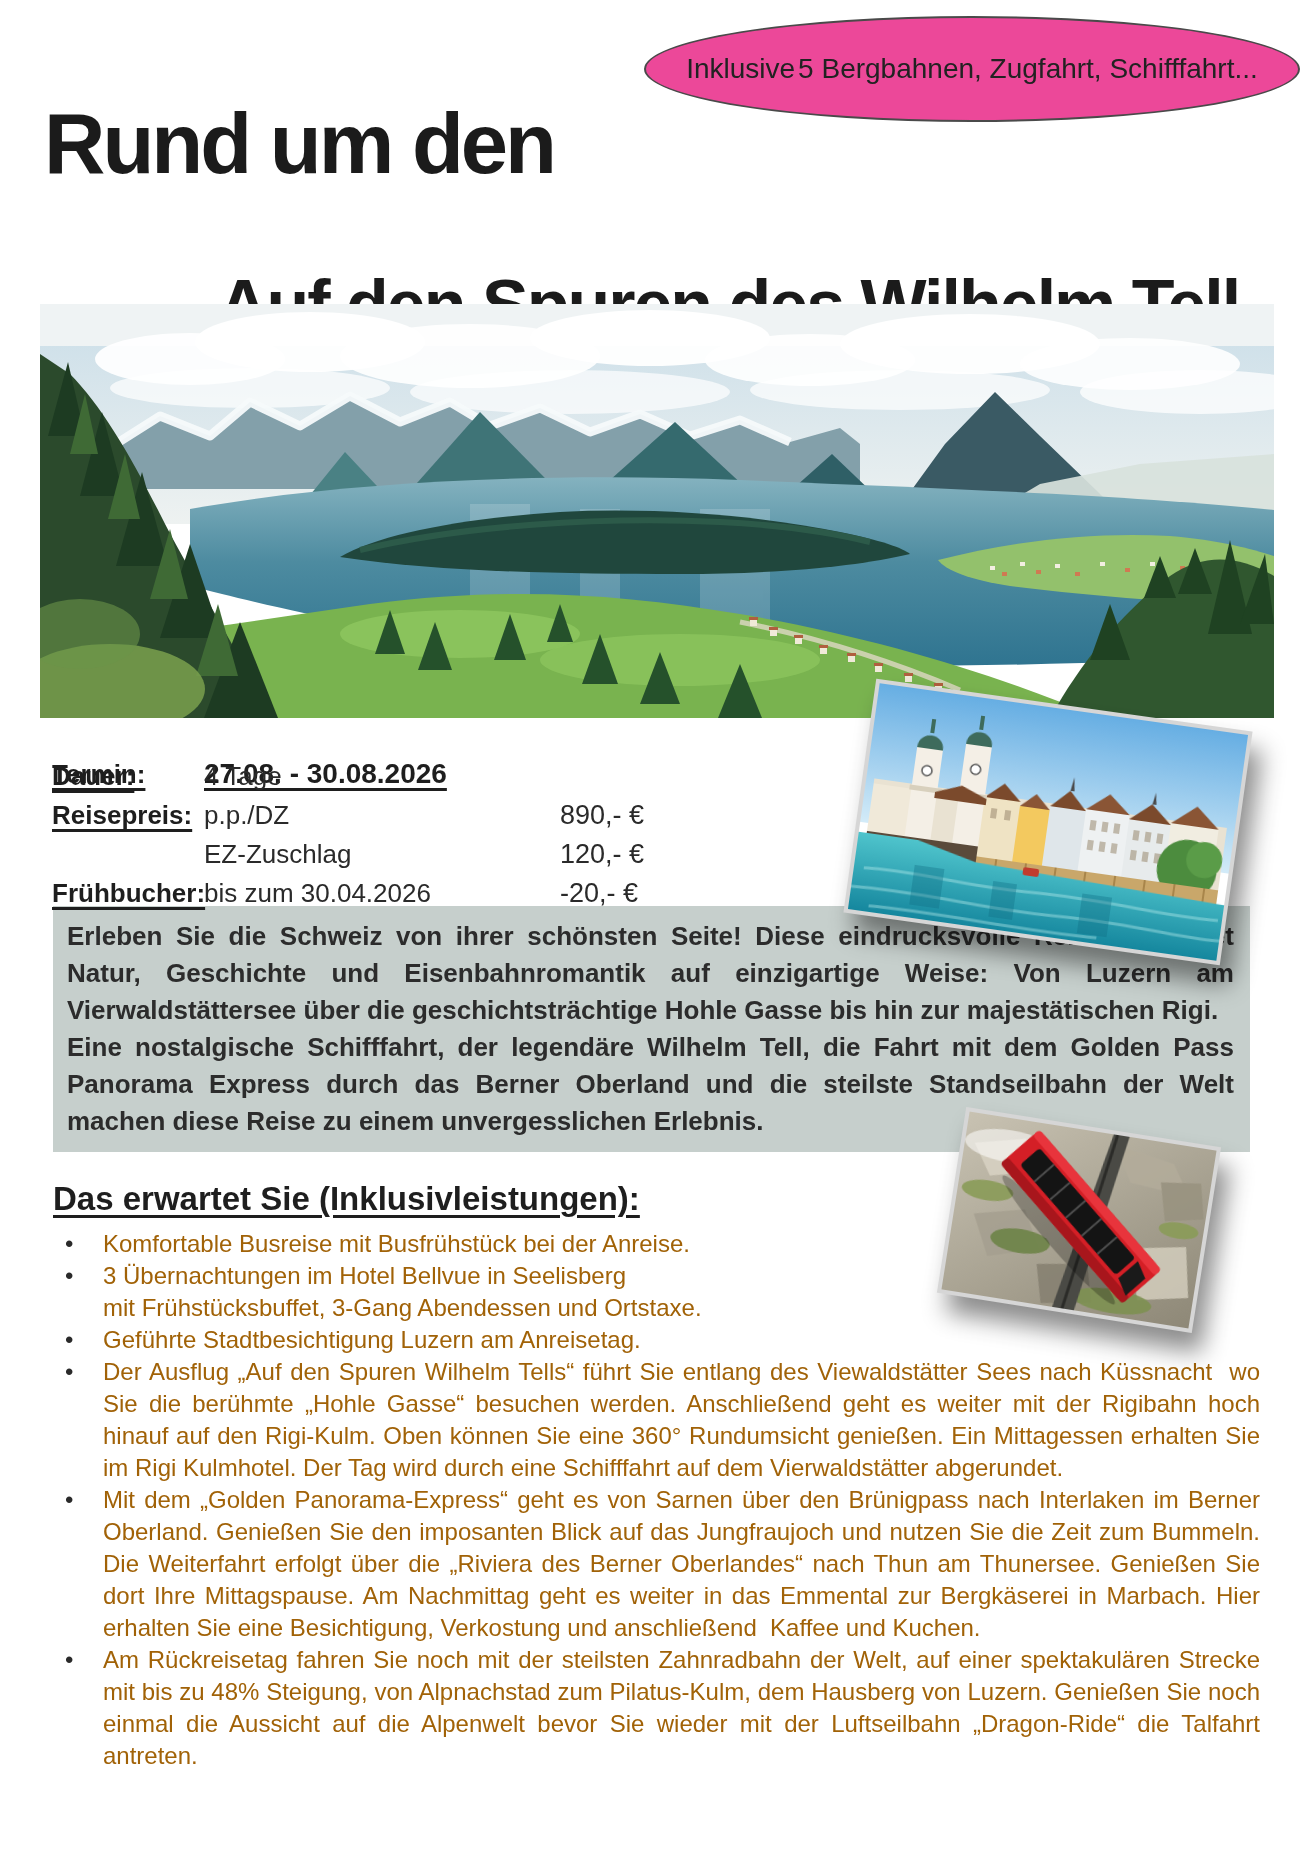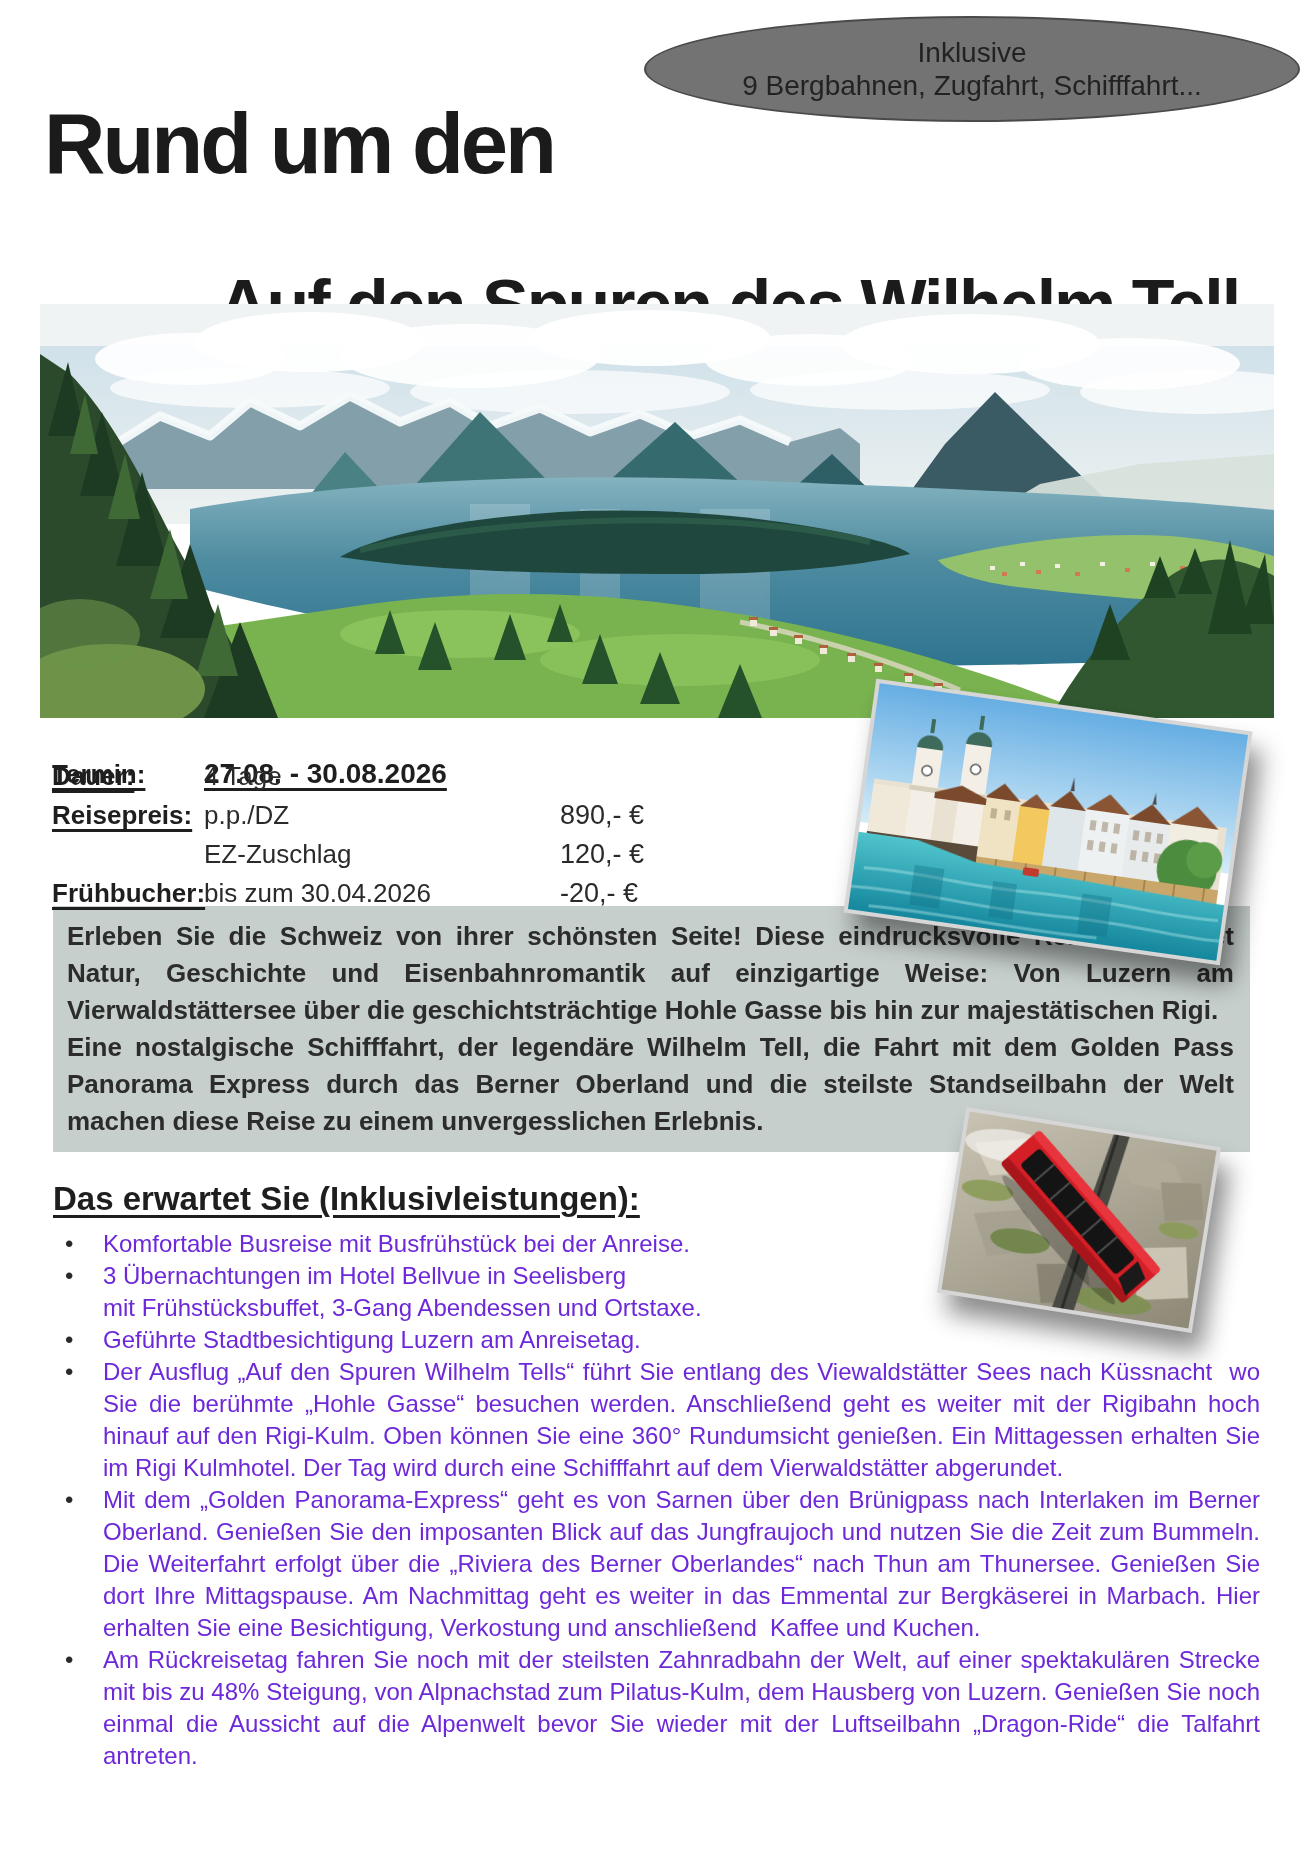--- a/index.html
+++ b/index.html
@@ -8,22 +8,22 @@
 
   
   .title1{position:absolute;left:44px;top:44px;font-size:85px;font-weight:bold;
           letter-spacing:-3px;line-height:1;color:#1b1b1b;white-space:nowrap;}
   .title2{position:absolute;left:210px;top:122px;font-size:112px;font-weight:bold;
           letter-spacing:-4px;line-height:1;color:#1b1b1b;white-space:nowrap;}
   .subtitle{position:absolute;left:218px;top:212px;font-size:70px;font-weight:bold;
           letter-spacing:-2px;line-height:1;color:#1b1b1b;white-space:nowrap;}
 
   .badge{position:absolute;left:644px;top:16px;width:652px;height:102px;
-         border:2px solid #4a4a4a;border-radius:50%;background:#737373;
-         display:flex;flex-direction:column;align-items:center;justify-content:center;
+         border:2px solid #4a4a4a;border-radius:50%;background:#ec4899;
+         display:flex;flex-direction:row;align-items:center;justify-content:center;
          gap:3px;z-index:6;}
   .badge-line{font-size:28px;line-height:30px;color:#222;white-space:nowrap;}
 
   
   .photo{position:absolute;}
   .photo svg{display:block;width:100%;height:100%;}
   .main-photo{left:40px;top:304px;width:1234px;height:414px;z-index:0;}
   .tilted{border:4px solid #d6d6d6;background:#fff;
           filter:drop-shadow(12px 18px 12px rgba(0,0,0,0.45));}
   .lucerne{left:858px;top:704px;width:372px;height:228px;transform:rotate(8deg);z-index:5;}
@@ -43,35 +43,35 @@
   .intro{position:absolute;left:53px;top:906px;width:1197px;box-sizing:border-box;
          padding:12px 16px 12px 14px;z-index:1;text-align:justify;}
   .intro p{margin:0;font-size:26px;line-height:37px;font-weight:bold;color:#2c2c2c;}
 
   
   .inclusions{position:absolute;left:53px;top:1180px;width:1207px;z-index:2;}
   .inclusions h3{margin:0 0 10px 0;font-size:33px;font-weight:bold;color:#1e1e1e;
          text-decoration:underline;text-decoration-thickness:2.5px;text-underline-offset:5px;}
   .inclusions ul{margin:0;padding:0;list-style:none;}
   .inclusions li{position:relative;padding-left:50px;font-size:24px;line-height:32px;
-         color:#6d28d9;text-align:justify;white-space:pre-line;}
+         color:#a16207;text-align:justify;white-space:pre-line;}
   .inclusions li::before{content:"\2022";position:absolute;left:12px;top:0;
          font-size:24px;color:#2a2a2a;}
 </style>
 </head>
 <body>
 
 <div class="page">
 
   <h1 class="title1">Rund um den</h1>
   <h2 class="subtitle">Auf den Spuren des Wilhelm Tell</h2>
 
   <div class="badge">
     <div class="badge-line">Inklusive</div>
-    <div class="badge-line">9 Bergbahnen, Zugfahrt, Schifffahrt...</div>
+    <div class="badge-line">5 Bergbahnen, Zugfahrt, Schifffahrt...</div>
   </div>
 
   <div class="photo main-photo">
     <svg viewBox="0 0 1234 414" preserveAspectRatio="none">
       <defs>
         <linearGradient id="sky" x1="0" y1="0" x2="0" y2="1">
           <stop offset="0" stop-color="#c9dde8"></stop>
             <stop offset="1" stop-color="#eef2f1"></stop>
         </linearGradient>
         <linearGradient id="lake" x1="0" y1="0" x2="0" y2="1">

